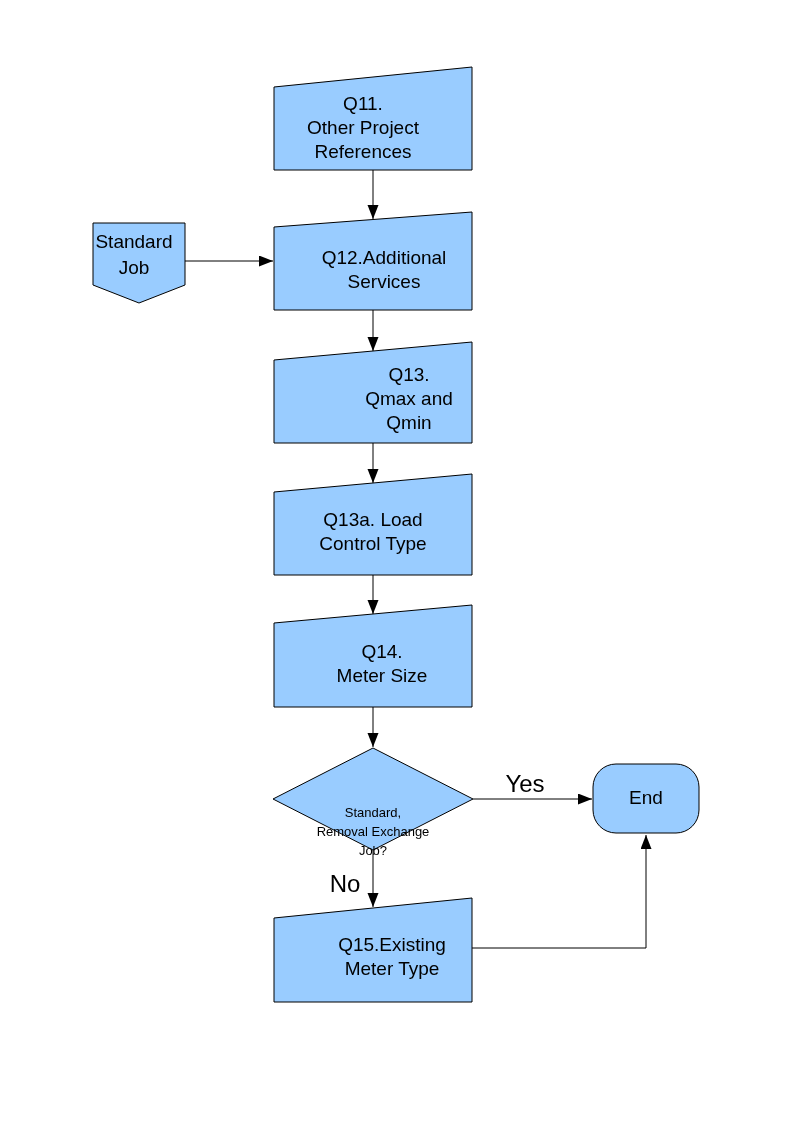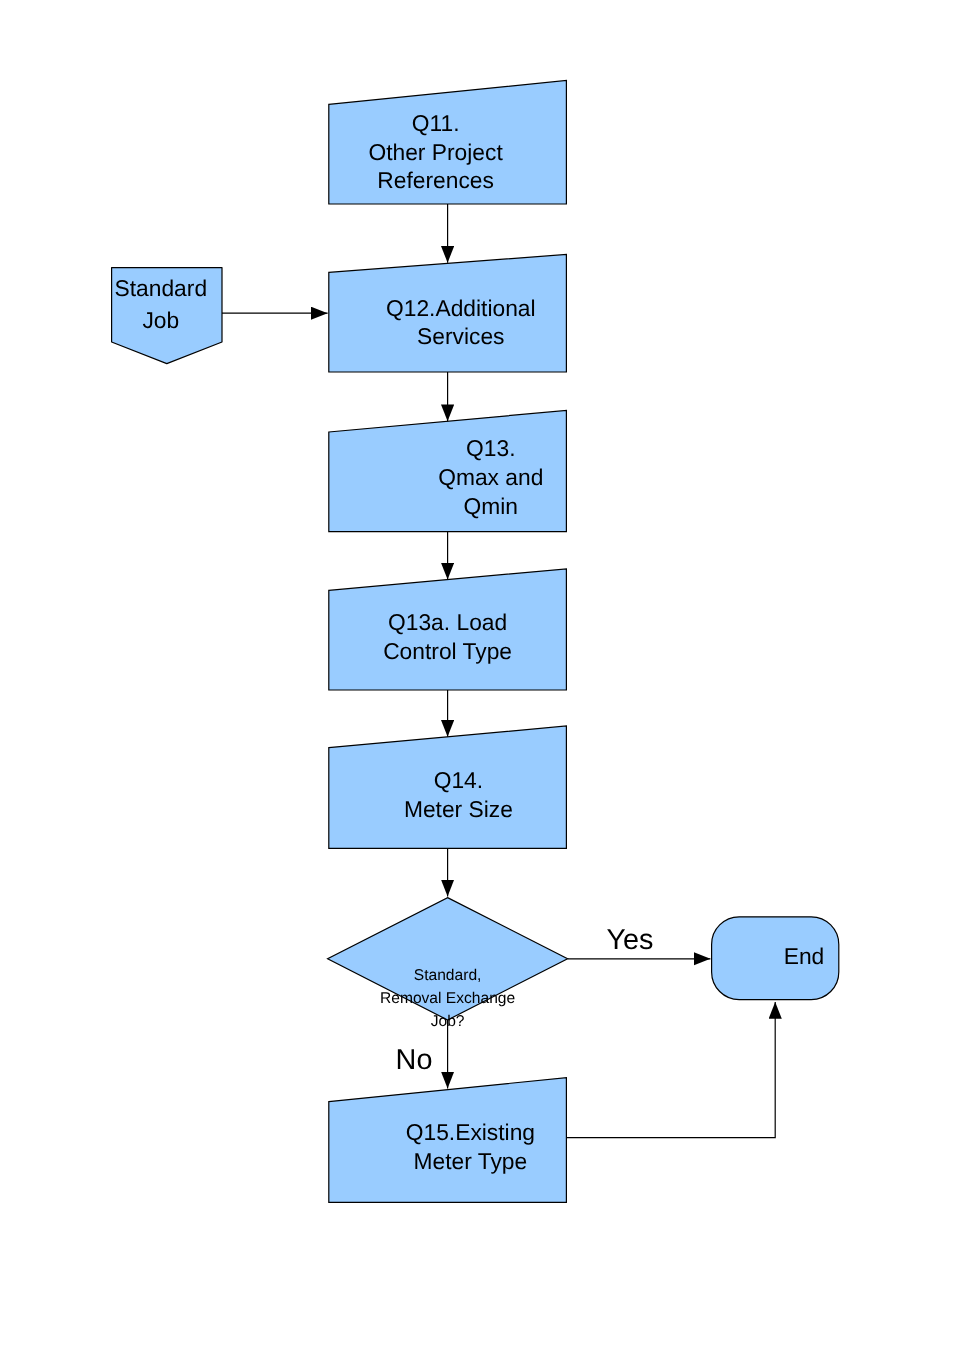--- a/index.html
+++ b/index.html
@@ -16,21 +16,21 @@
     position: absolute;
     color: #000000;
     text-align: center;
     white-space: pre-line;
     pointer-events: none;
   }
   .box-label    { font-size: 19px; line-height: 24px; }
   .stdjob-label { font-size: 19px; line-height: 26px; }
   .diamond-label{ font-size: 13px; line-height: 19px; }
   .edge-label   { font-size: 24px; line-height: 22px; }
-  .end-label    { font-size: 19px; line-height: 22px; margin-left: 24px; }
+  .end-label    { font-size: 19px; line-height: 22px; }
 </style>
 </head>
 <body>
 
 <div class="page">
 
   <svg class="canvas" width="794" height="1123" viewBox="0 0 794 1123">
     <defs>
       <marker id="arrow" markerUnits="userSpaceOnUse" markerWidth="16" markerHeight="14" refX="14" refY="5.5" orient="auto">
         <path d="M0,0 L14,5.5 L0,11 Z" fill="#000000"></path>

